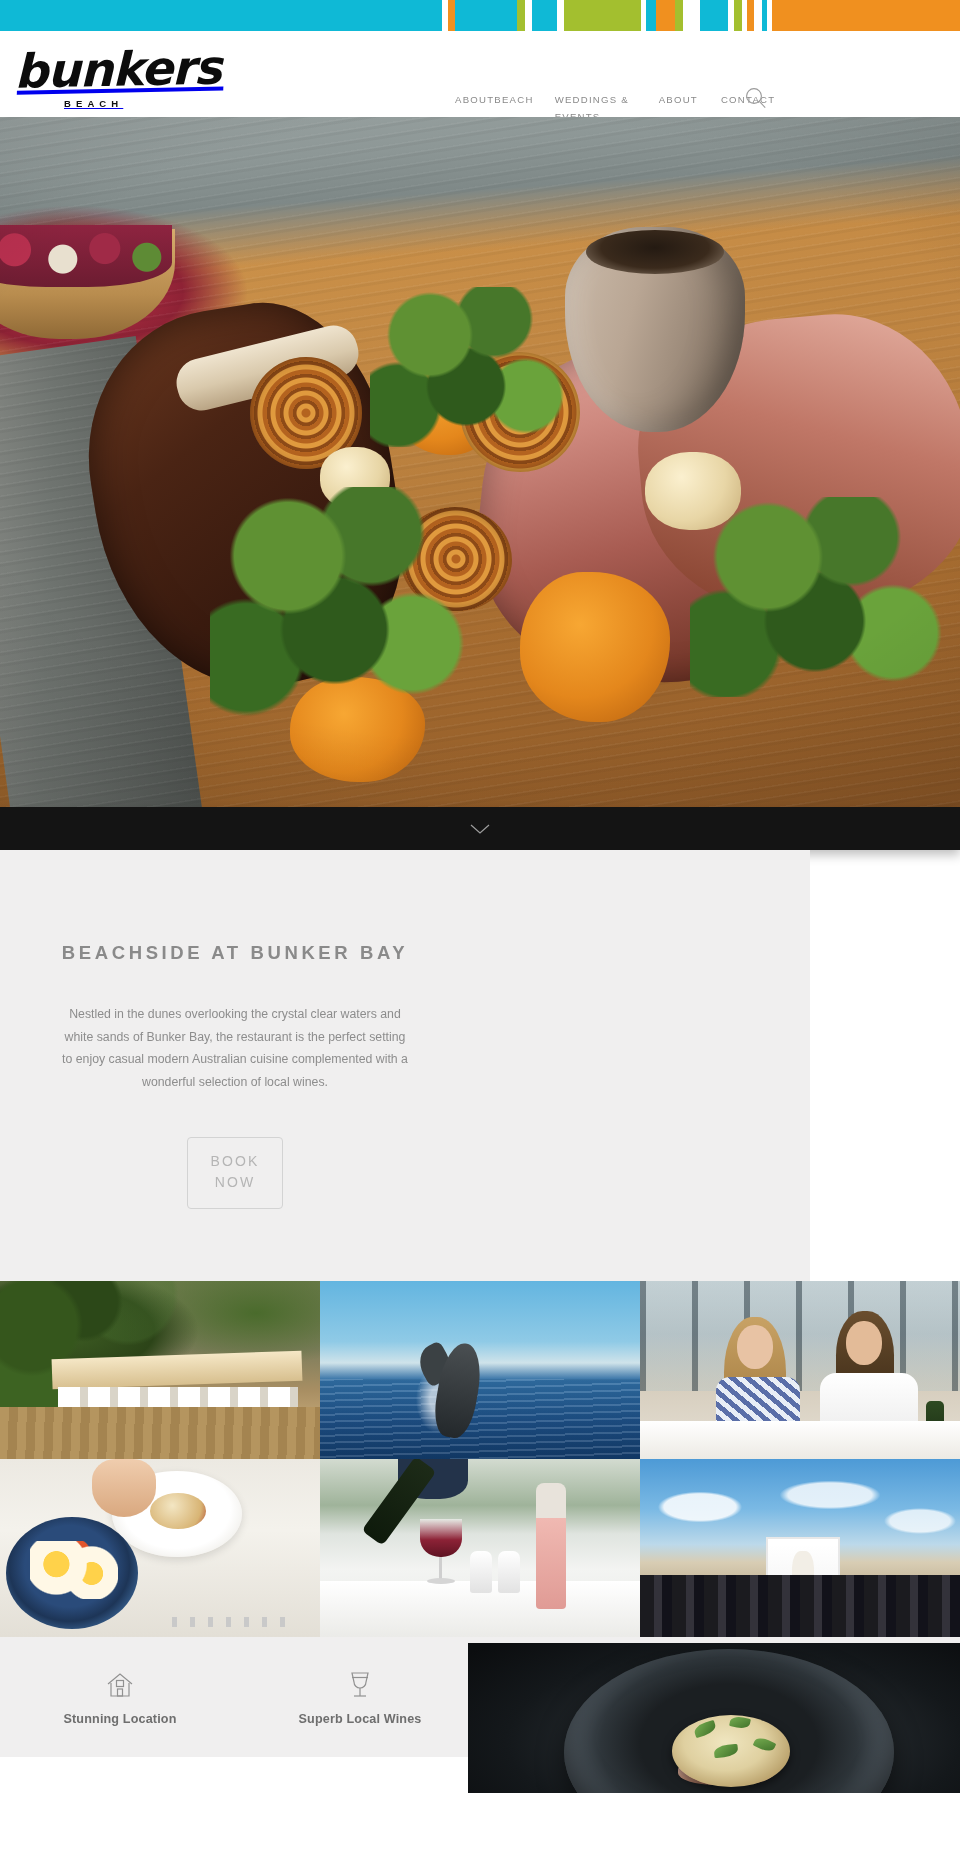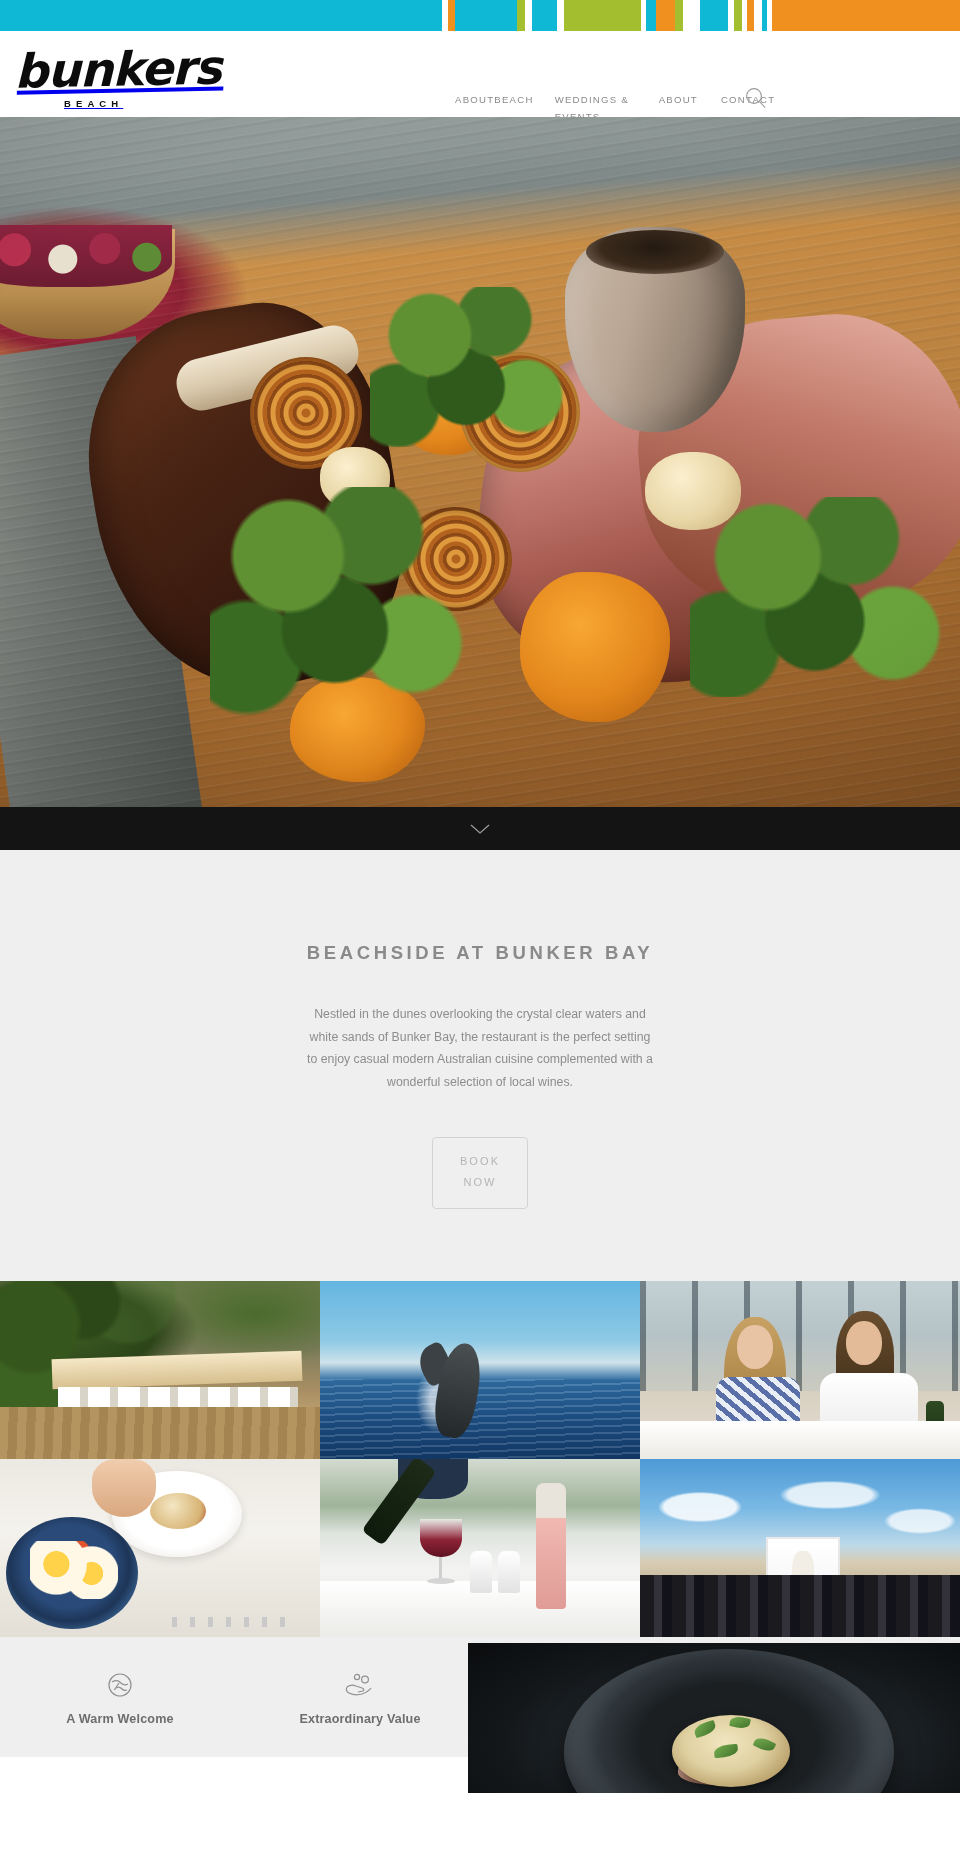--- a/index.html
+++ b/index.html
@@ -230,27 +230,26 @@
     background: #141414;
     display: flex;
     align-items: center;
     justify-content: center;
     position: relative;
     box-shadow: 0 5px 10px rgba(0,0,0,.25);
   }
 
   
   .intro {
-    width: 960px;
+    width: 810px;
     background: #f0efef;
     padding-top: 78px;
     padding-bottom: 72px;
     position: relative;
     display: flex;
-    justify-content: center;
   }
   .intro-left {
     width: 470px;
     text-align: center;
     padding-top: 14px;
   }
   .intro-title {
     font-size: 18.5px;
     letter-spacing: 3.6px;
     font-weight: 700;
@@ -266,21 +265,21 @@
   }
   .book-btn {
     display: block;
     width: 96px;
     margin: 44px auto 0;
     padding: 13px 0 15px;
     border: 1px solid #d3d3d3;
     border-radius: 4px;
     background: transparent;
     color: #b5b5b5;
-    font-size: 11px;
+    font-size: 14px;
     letter-spacing: 2.1px;
     line-height: 21px;
     cursor: pointer;
     font-family: "Liberation Sans", sans-serif;
   }
   .intro-right {
     position: absolute;
     left: 468px;
     top: 793px;
   }
@@ -715,21 +714,43 @@
   <a class="tile t-wedding" href="#">
     <span class="clouds"></span>
     <span class="arch"></span>
     <span class="couple"></span>
     <span class="guests"></span>
   </a>
 </section>
 
 <section class="features">
 
-
+  <div class="feature">
+    <div class="feature-icon">
+      <svg width="30" height="28" viewBox="0 0 30 28" aria-hidden="true">
+        <polyline points="3,13 15,3 27,13" fill="none" stroke="#919191" stroke-width="1.2"></polyline>
+        <polyline points="6,12 6,25 24,25 24,12" fill="none" stroke="#919191" stroke-width="1.2"></polyline>
+        <rect x="11.5" y="9.5" width="7" height="6" fill="none" stroke="#919191" stroke-width="1.2"></rect>
+        <rect x="12.5" y="18" width="5" height="7" fill="none" stroke="#919191" stroke-width="1.2"></rect>
+      </svg>
+    </div>
+    <div class="feature-label">Stunning Location</div>
+  </div>
+
+  <div class="feature">
+    <div class="feature-icon">
+      <svg width="26" height="30" viewBox="0 0 26 30" aria-hidden="true">
+        <path d="M5 3 h16 l-2 9 a6 6 0 0 1 -12 0 z" fill="none" stroke="#919191" stroke-width="1.2"></path>
+        <line x1="5" y1="7.5" x2="21" y2="7.5" stroke="#919191" stroke-width="1.2"></line>
+        <line x1="13" y1="18" x2="13" y2="26" stroke="#919191" stroke-width="1.2"></line>
+        <line x1="7" y1="26" x2="19" y2="26" stroke="#919191" stroke-width="1.2"></line>
+      </svg>
+    </div>
+    <div class="feature-label">Superb Local Wines</div>
+  </div>
 
   <div class="feature">
     <div class="feature-icon">
       <svg width="30" height="30" viewBox="0 0 30 30" aria-hidden="true">
         <circle cx="15" cy="15" r="11" fill="none" stroke="#919191" stroke-width="1.2"></circle>
         <path d="M7 12 q5 -3 9 1 q3 3 7 1" fill="none" stroke="#919191" stroke-width="1.2"></path>
         <path d="M9 20 q4 -5 8 -1 q2 2 5 1" fill="none" stroke="#919191" stroke-width="1.2"></path>
         <path d="M14 13 l-4 6" fill="none" stroke="#919191" stroke-width="1.2"></path>
       </svg>
     </div>

